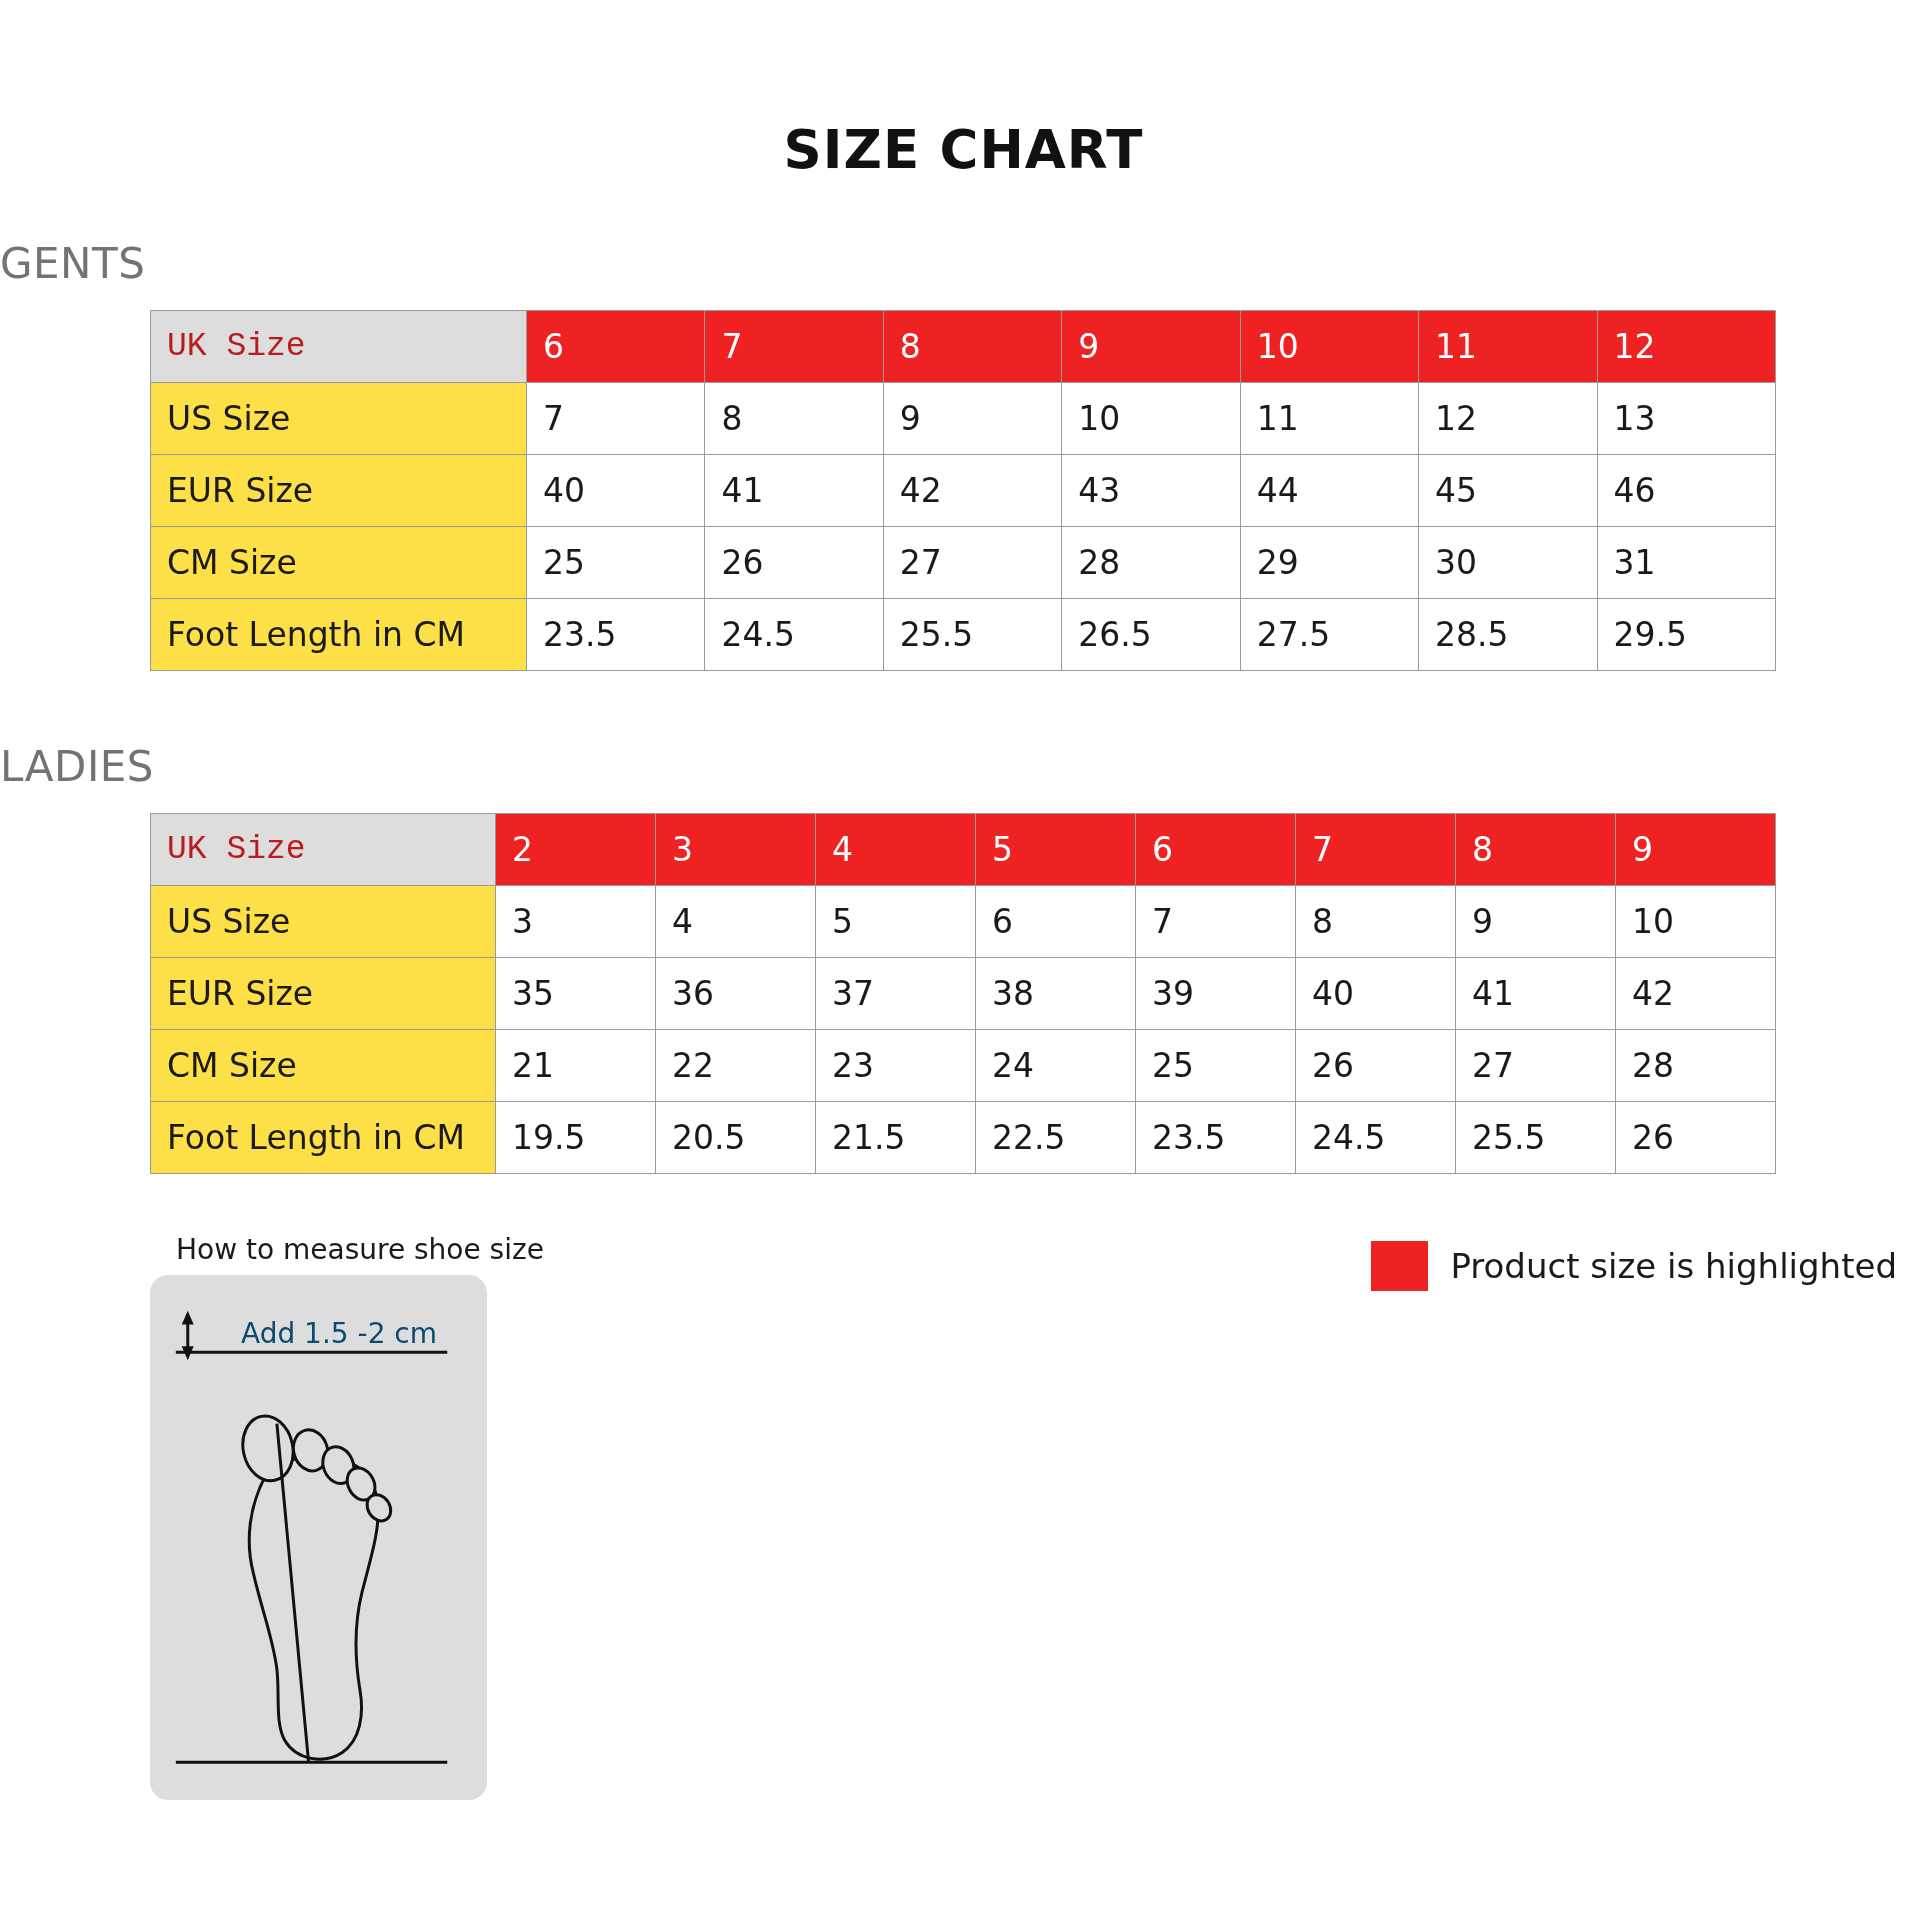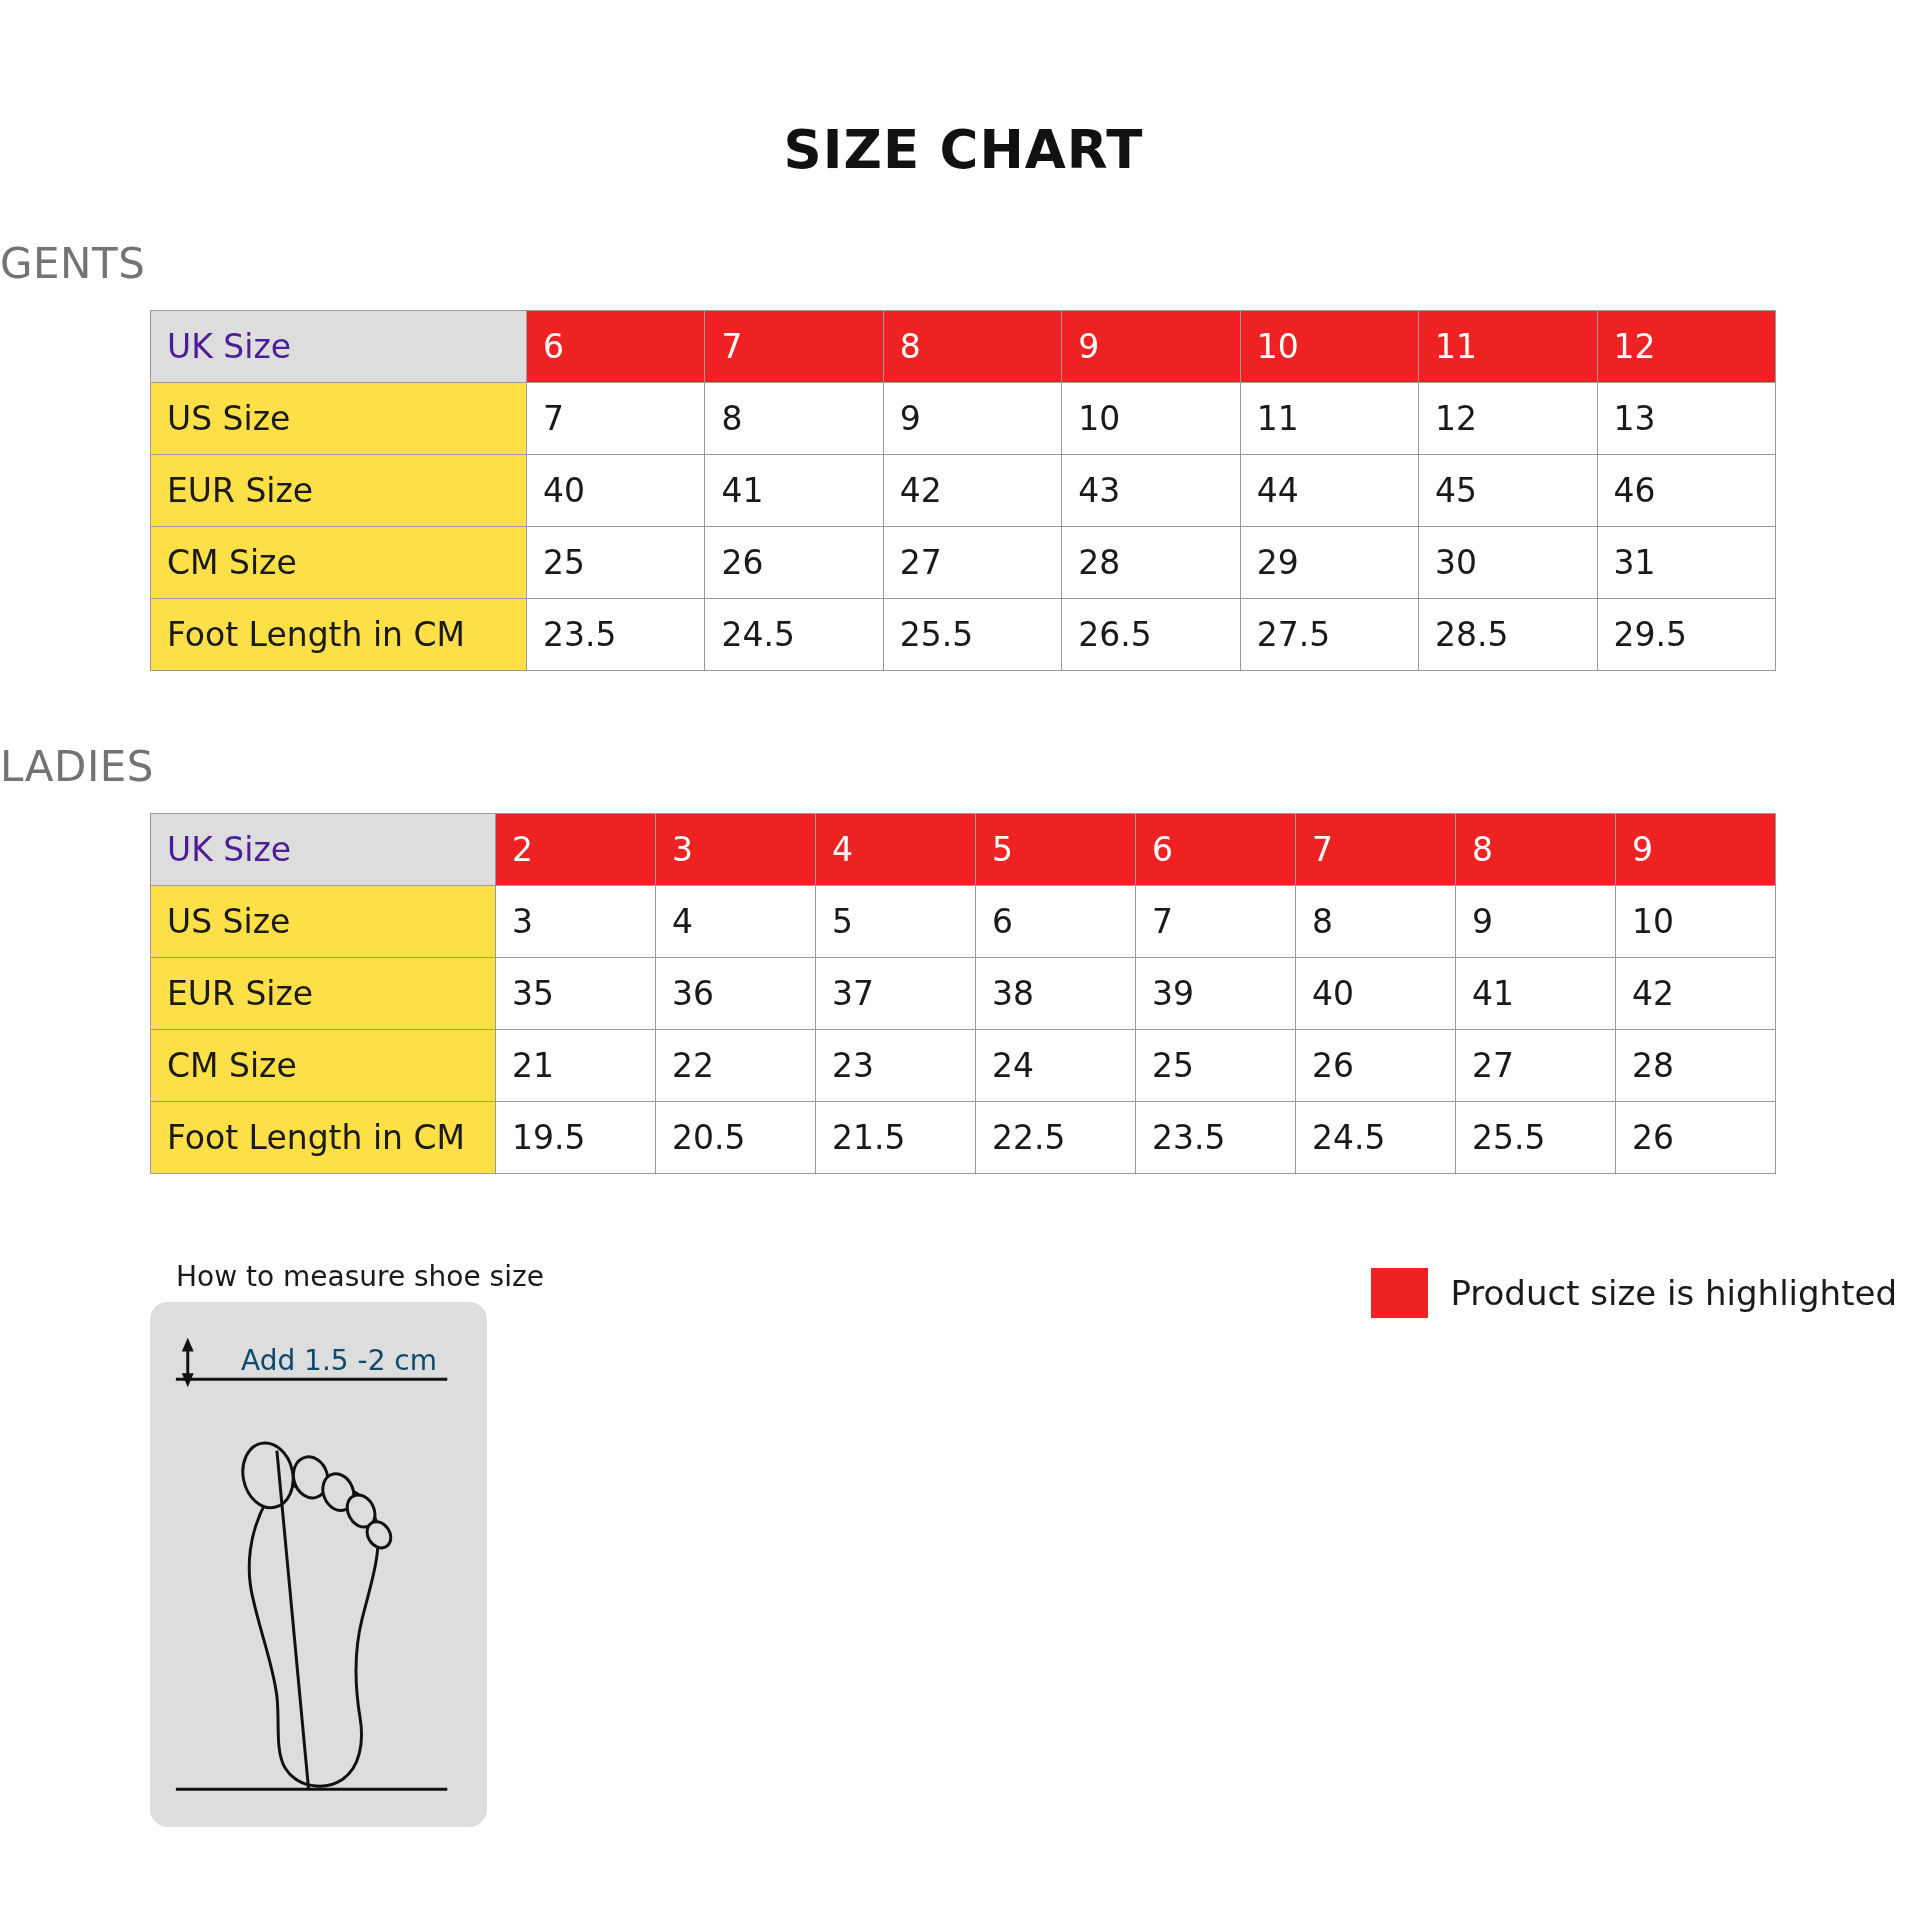--- a/index.html
+++ b/index.html
@@ -59,28 +59,29 @@
     background: #fde047;
     font-size: 33px;
     color: #1a1a1a;
   }
   table.size-table tr.highlight-row td {
     background: #ee2222;
     color: #ffffff;
   }
   table.size-table tr.highlight-row td.rowlabel {
     background: #dddddd;
-    color: #4c1d95;
+    color: #b91c1c;
+    font-family: Liberation Mono, monospace;
   }
   .gents-label-col { width: 376px; }
   .ladies-label-col { width: 345px; }
 
   .bottom {
     position: relative;
-    margin-top: 86px;
+    margin-top: 59px;
     height: 614px;
   }
   .measure-caption {
     position: absolute;
     left: 176px;
     top: 0px;
     font-size: 28px;
     color: #1a1a1a;
   }
   .foot-box {

